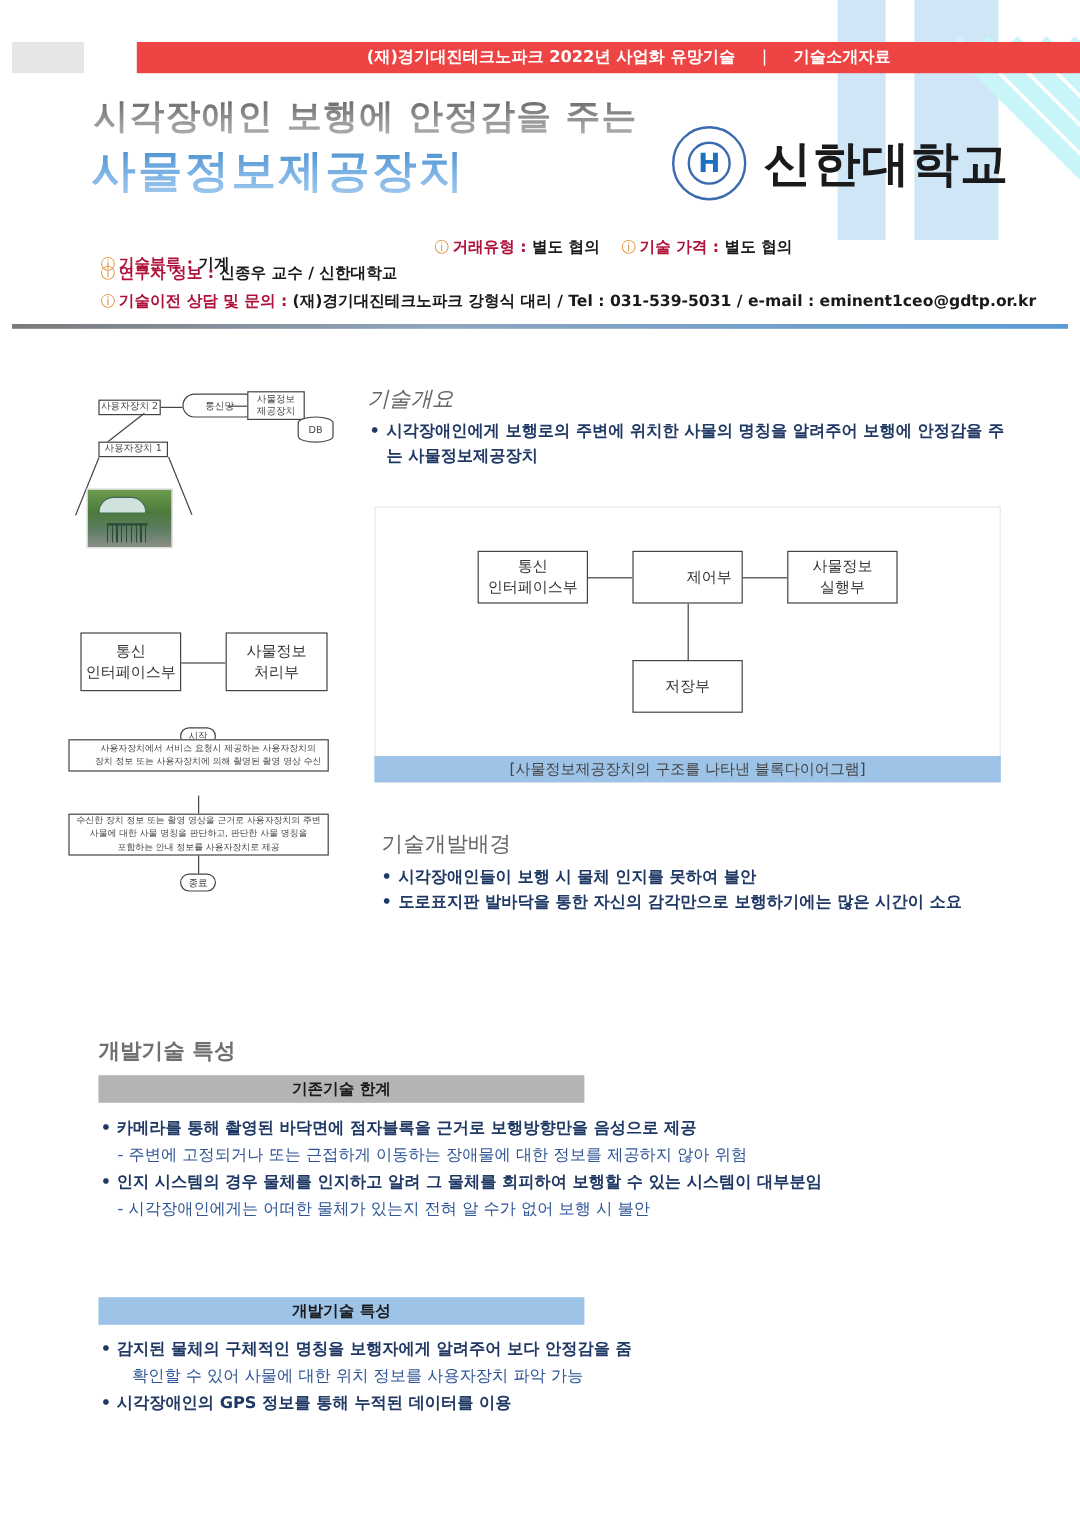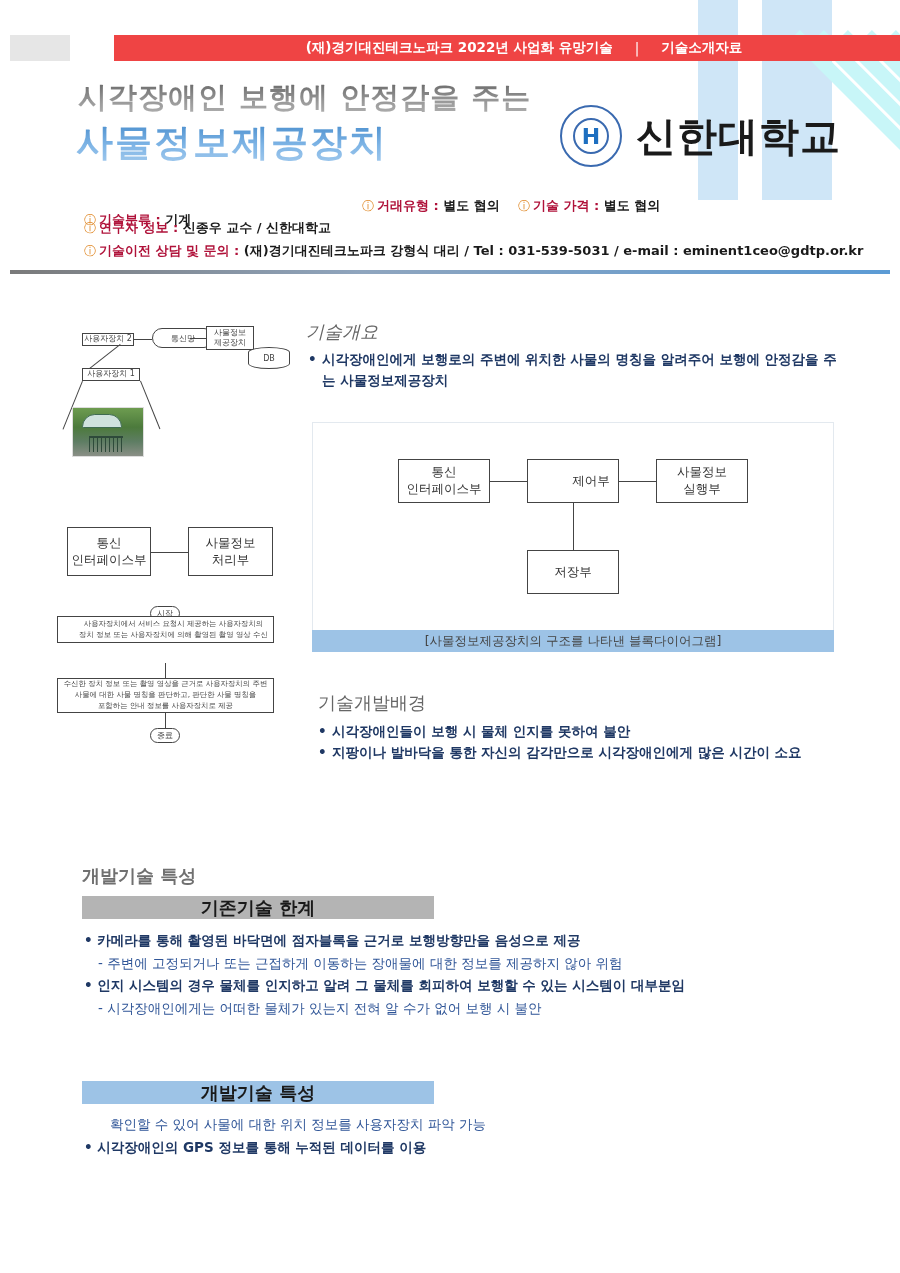--- a/index.html
+++ b/index.html
@@ -31,42 +31,42 @@
   
   .info { position: absolute; font-size: 13px; font-weight: bold; color: #1a1a1a; white-space: nowrap; }
   .info .lbl { color: #b0123a; }
   .info .ico { color: #e08a2a; font-weight: normal; font-size: 12px; margin-right: 3px; }
   .rule { position: absolute; left: 10px; top: 270px; width: 880px; height: 4px; background: linear-gradient(90deg, #7a7a7a 0%, #8fa5be 40%, #5b9bd5 100%); }
 
   
   .box { position: absolute; border: 1px solid #444; background: #fff; font-size: 8px; color: #444; display: flex; align-items: center; justify-content: center; text-align: center; line-height: 1.3; }
   .line { position: absolute; background: #444; }
   .cloud { position: absolute; left: 152px; top: 328px; width: 62px; height: 20px; border: 1px solid #444; border-radius: 12px; font-size: 8px; color: #444; display: flex; align-items: center; justify-content: center; background: #fff; }
-  .db { position: absolute; left: 248px; top: 347px; width: 42px; height: 22px; border: 1px solid #444; border-radius: 50% / 25%; font-size: 8px; color: #444; display: flex; align-items: center; justify-content: center; background: #fff; }
+  .db { position: absolute; left: 248px; top: 347px; width: 30px; height: 22px; border: 1px solid #444; border-radius: 50% / 25%; font-size: 8px; color: #444; display: flex; align-items: center; justify-content: center; background: #fff; }
   .photo { position: absolute; left: 72px; top: 407px; width: 72px; height: 50px; background: linear-gradient(180deg, #6d9c50 0%, #4c7a3c 40%, #5e7d63 70%, #8a8f86 100%); border: 1px solid #ddd; }
   .photo .canopy { position: absolute; left: 9px; top: 6px; width: 40px; height: 14px; border-radius: 20px 20px 2px 2px; background: #cfe2dd; border: 1px solid #3f6b52; }
   .photo .rail { position: absolute; left: 16px; top: 28px; width: 34px; height: 16px; border-top: 2px solid #2e4a3a; background: repeating-linear-gradient(90deg, #2e4a3a 0 1px, transparent 1px 4px); }
 
   .bbox { position: absolute; border: 1px solid #444; background: #fff; font-size: 12.5px; color: #333; display: flex; align-items: center; justify-content: center; text-align: center; line-height: 1.35; }
 
   .term { position: absolute; border: 1px solid #444; border-radius: 10px; font-size: 8px; color: #444; display: flex; align-items: center; justify-content: center; background: #fff; }
   .fbox { position: absolute; border: 1px solid #444; font-size: 7.4px; color: #444; text-align: center; line-height: 1.45; display: flex; align-items: center; justify-content: center; background: #fff; }
 
   
   .sec-title { position: absolute; font-size: 18px; color: #666; font-weight: normal; }
   .bullets { position: absolute; font-size: 13.5px; font-weight: bold; color: #1f3864; line-height: 21px; }
   .bullets .b { display: flex; }
   .bullets .dot { width: 14px; flex: none; }
 
   .diagram-frame { position: absolute; left: 312px; top: 422px; width: 522px; height: 230px; border: 1px solid #e3e9ef; background: #fff; }
   .caption { position: absolute; left: 312px; top: 630px; width: 522px; height: 22px; background: #9dc3e6; color: #444; font-size: 12.5px; display: flex; align-items: center; justify-content: center; }
 
   
   .big-sec { position: absolute; left: 82px; top: 864px; font-size: 18px; color: #707070; font-weight: bold; }
-  .band { position: absolute; left: 82px; width: 352px; height: 23px; font-size: 18px; font-weight: bold; color: #1a1a1a; display: flex; align-items: center; justify-content: center; }
+  .band { position: absolute; left: 82px; width: 405px; height: 23px; font-size: 13px; font-weight: bold; color: #1a1a1a; display: flex; align-items: center; justify-content: center; }
   .band.gray { top: 896px; background: #b4b4b4; }
   .band.blue { top: 1081px; background: #9dc3e6; }
   .list { position: absolute; left: 84px; font-size: 13.5px; line-height: 22.5px; }
   .list .main { font-weight: bold; color: #1f3864; }
   .list .sub { color: #2f5597; padding-left: 14px; }
   .list .sub2 { color: #2f5597; padding-left: 26px; }
 </style>
 </head>
 <body>
 
@@ -171,30 +171,31 @@
 <div class="caption">[사물정보제공장치의 구조를 나타낸 블록다이어그램]</div>
 
 <div class="sec-title" style="left:318px;top:691px;">기술개발배경</div>
 <div class="bullets" style="left:318px;top:721px;width:530px;">
   <div class="b">
       <span class="dot">•</span>
       <span>시각장애인들이 보행 시 물체 인지를 못하여 불안</span>
     </div>
   <div class="b">
       <span class="dot">•</span>
-      <span>지팡이나 발바닥을 통한 자신의 감각만으로 시각장애인에게 많은 시간이 소요</span>
+      <span>도로표지판 발바닥을 통한 자신의 감각만으로 보행하기에는 많은 시간이 소요</span>
     </div>
 </div>
 
 <div class="big-sec">개발기술 특성</div>
 <div class="band gray">기존기술 한계</div>
 <div class="list" style="top:929px;">
   <div class="main">• 카메라를 통해 촬영된 바닥면에 점자블록을 근거로 보행방향만을 음성으로 제공</div>
   <div class="sub">- 주변에 고정되거나 또는 근접하게 이동하는 장애물에 대한 정보를 제공하지 않아 위험</div>
   <div class="main">• 인지 시스템의 경우 물체를 인지하고 알려 그 물체를 회피하여 보행할 수 있는 시스템이 대부분임</div>
   <div class="sub">- 시각장애인에게는 어떠한 물체가 있는지 전혀 알 수가 없어 보행 시 불안</div>
 </div>
 
 <div class="band blue">개발기술 특성</div>
 <div class="list" style="top:1113px;">
+  <div class="main">•  감지된 물체의 구체적인 명칭을 보행자에게 알려주어 보다 안정감을 줌</div>
   <div class="sub2">확인할 수 있어 사물에 대한 위치 정보를 사용자장치 파악 가능</div>
   <div class="main">• 시각장애인의 GPS 정보를 통해 누적된 데이터를 이용</div>
 </div>
 
 </body></html>

